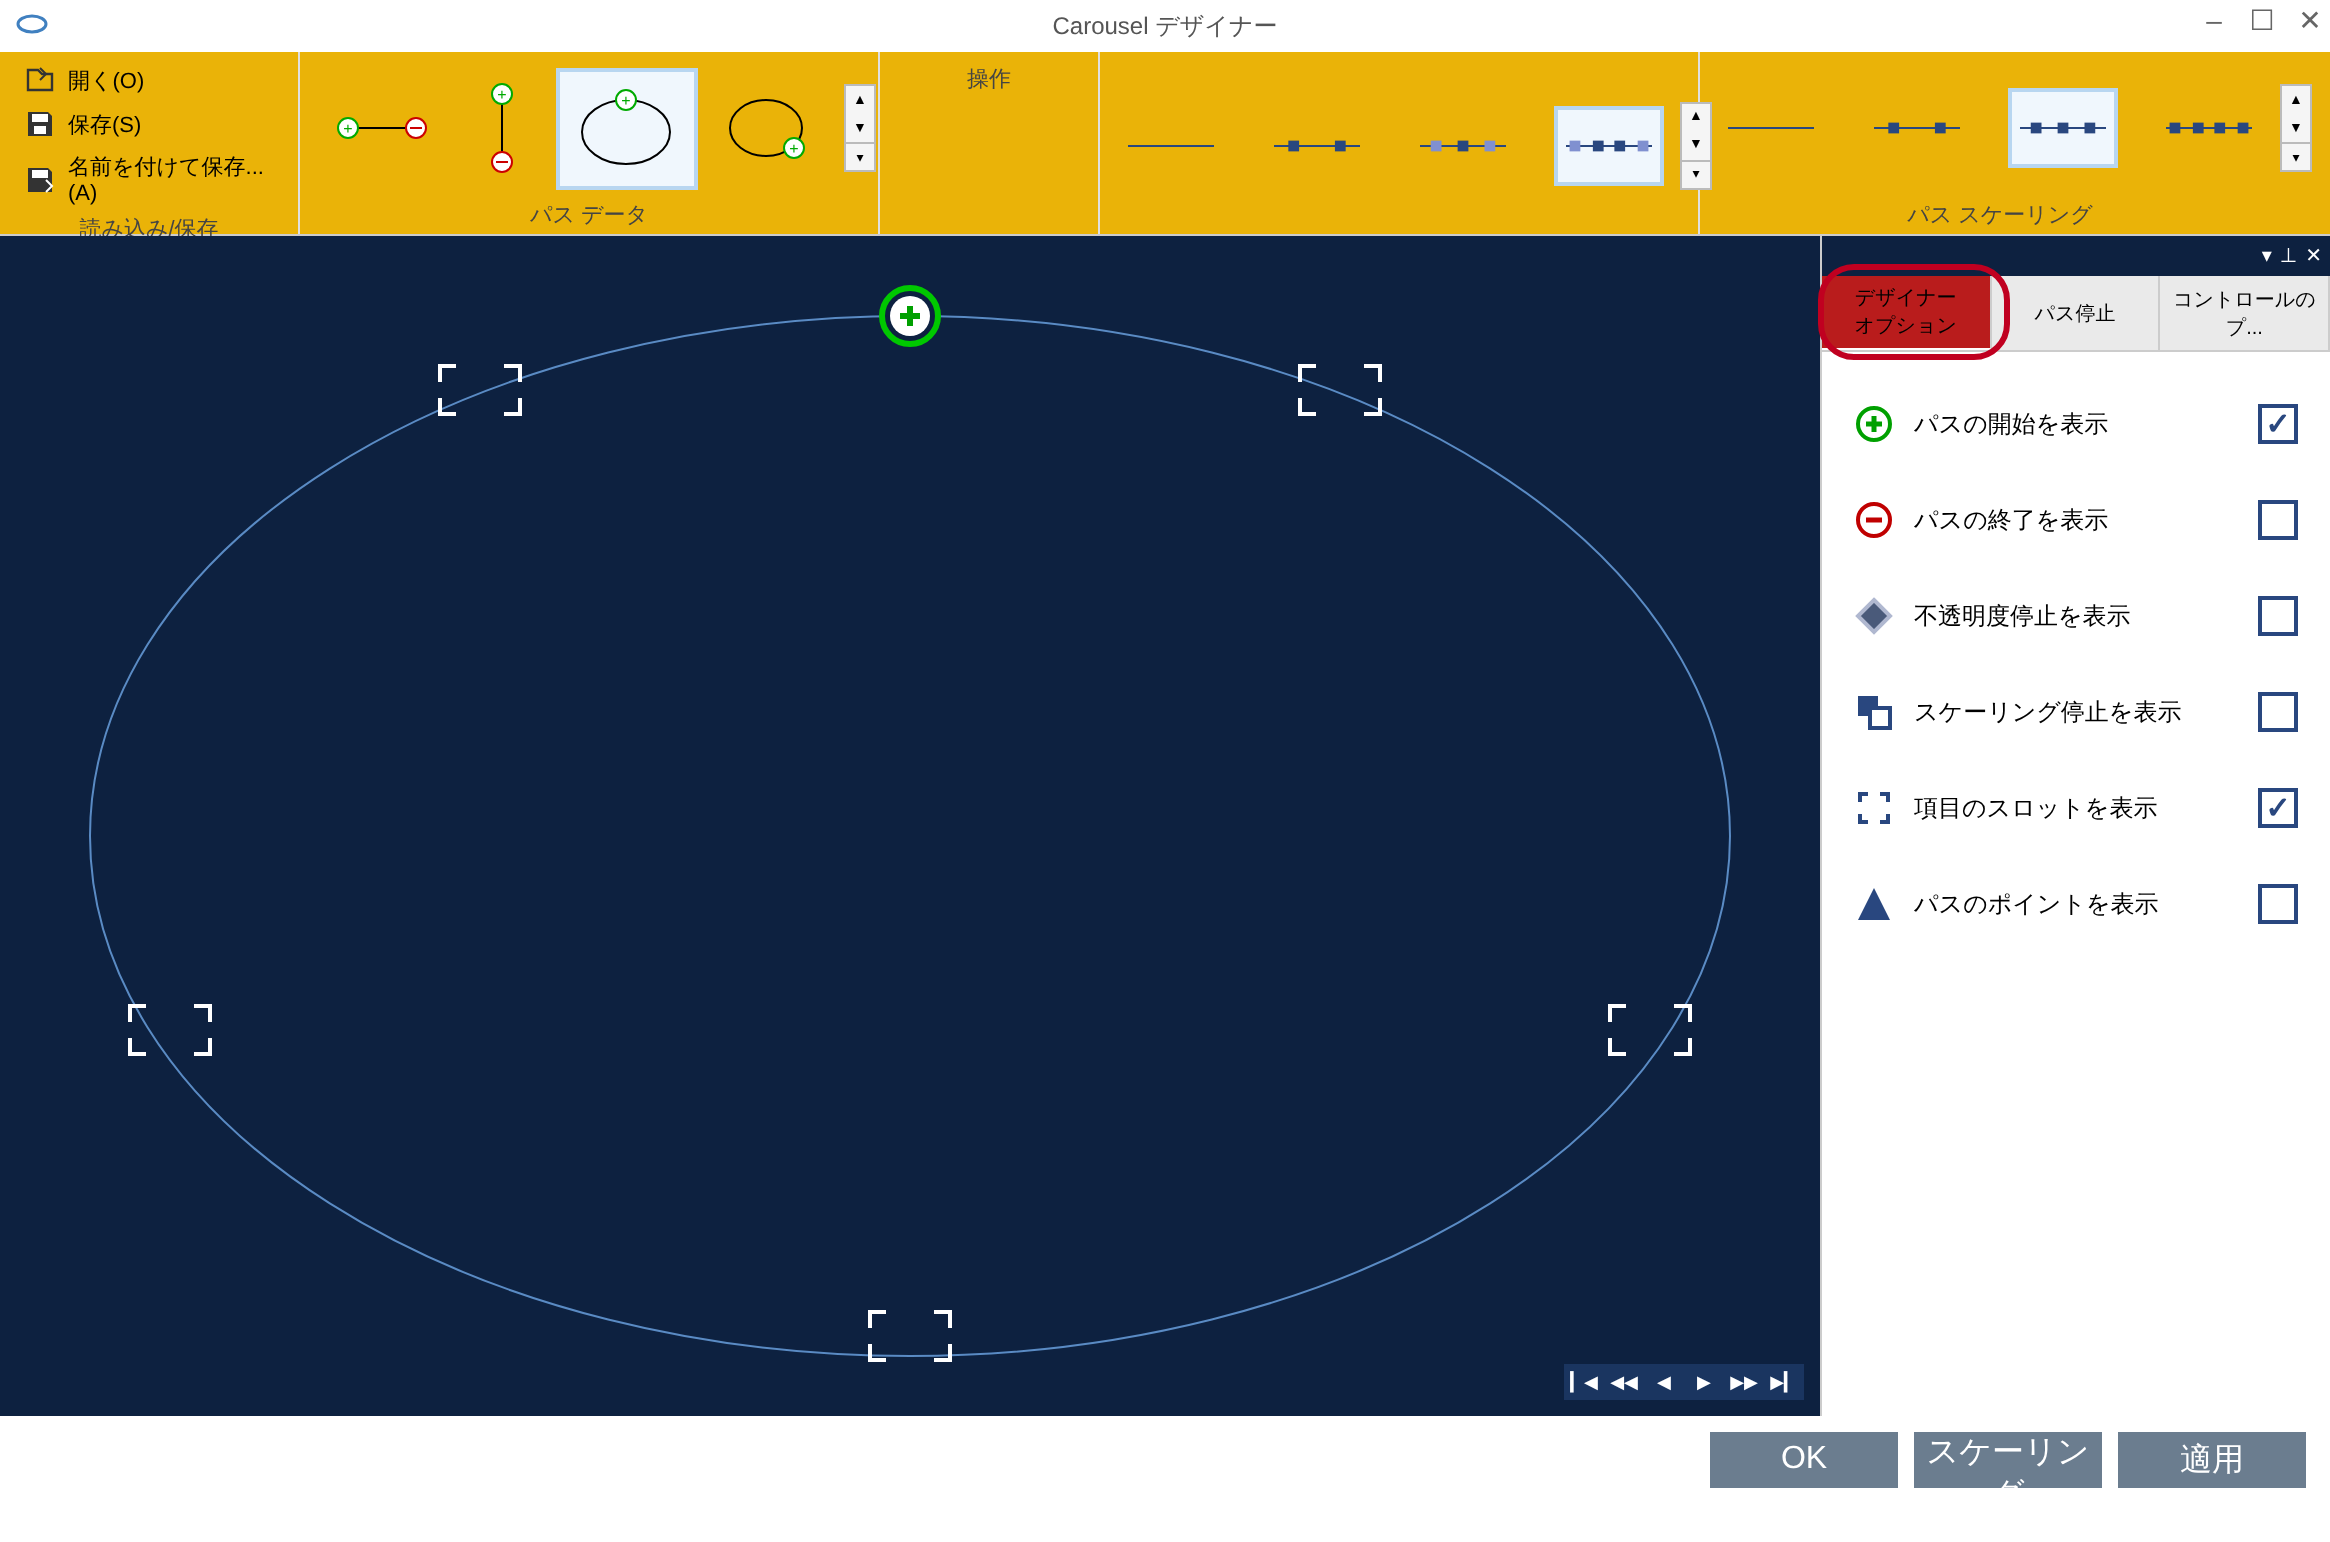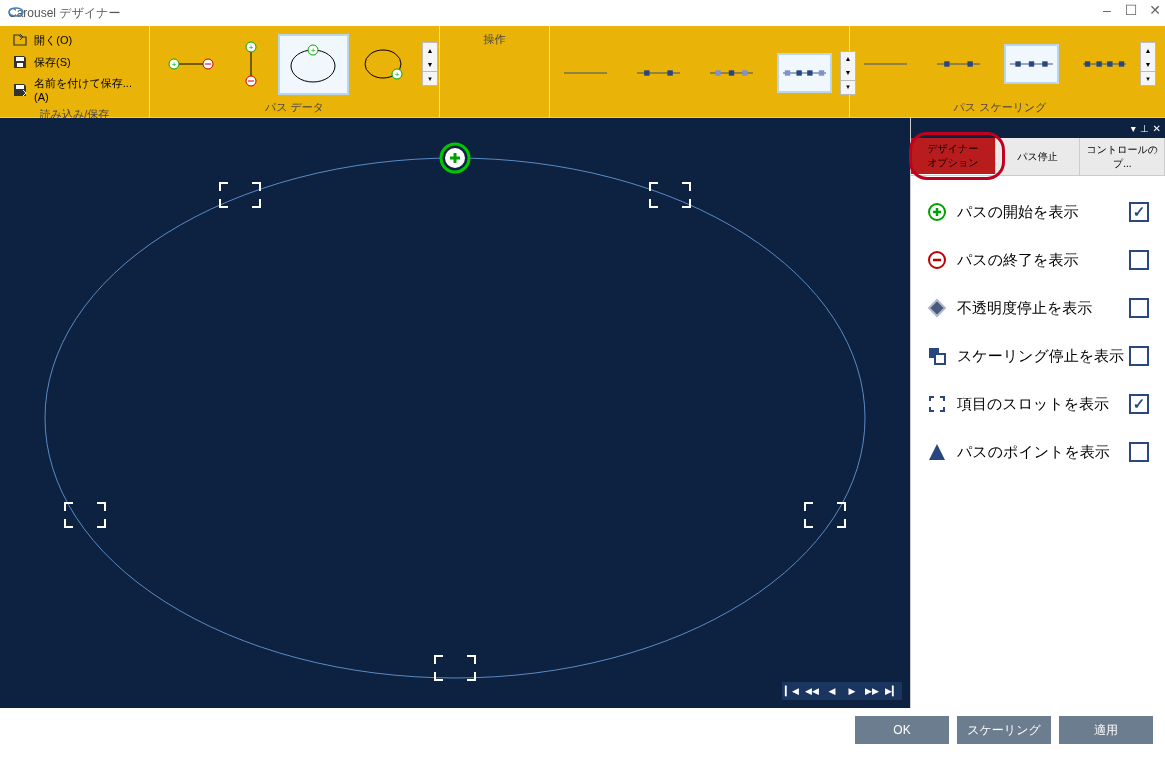--- a/index.html
+++ b/index.html
@@ -1,18 +1,18 @@
 <!DOCTYPE html>
 <html><head>
 <meta charset="utf-8">
 <style>
 * { margin: 0; padding: 0; box-sizing: border-box; }
 body { font-family: "Meiryo UI", "MS Gothic", sans-serif; font-size: 11px; background: #fff; width: 1165px; height: 771px; overflow: hidden; position: relative; }
 
-.titlebar { height: 26px; background: #fff; display: flex; align-items: center; justify-content: flex-start; position: relative; padding: 0 8px; }
+.titlebar { height: 26px; background: #fff; display: flex; align-items: center; justify-content: center; position: relative; padding: 0 8px; }
 .titlebar-icon { position: absolute; left: 8px; top: 4px; width: 16px; height: 16px; }
 .titlebar-title { color: #555; font-size: 12px; }
 .window-controls { position: absolute; right: 4px; top: 4px; display: flex; gap: 12px; }
 .win-btn { width: 12px; height: 12px; cursor: pointer; color: #666; font-size: 14px; display: flex; align-items: center; justify-content: center; }
 
 .ribbon { height: 92px; background: #eab308; border-bottom: 1px solid #ccc; display: flex; }
 .ribbon-group { border-right: 1px solid #e0e0e0; padding: 4px 8px 2px 8px; display: flex; flex-direction: column; justify-content: space-between; }
 .ribbon-group-content { flex: 1; display: flex; align-items: center; gap: 4px; }
 .ribbon-group-label { text-align: center; color: #444; font-size: 11px; padding-top: 2px; }
 .file-menu { display: flex; flex-direction: column; gap: 2px; }
@@ -45,26 +45,26 @@
 .panel-header-btn { color: #fff; cursor: pointer; font-size: 10px; }
 .tabs { display: flex; height: 38px; border-bottom: 1px solid #ccc; position: relative; }
 .tab { flex: 1; display: flex; align-items: center; justify-content: center; font-size: 10px; text-align: center; cursor: pointer; background: #eaeaea; border-right: 1px solid #ccc; padding: 2px; }
 .tab.active { background: #b91c1c; border-bottom: 1px solid #fff; }
 .tab-highlight { position: absolute; left: -2px; top: -6px; width: 96px; height: 48px; border: 3px solid #c00020; border-radius: 18px; pointer-events: none; }
 
 .options-list { padding: 12px 8px; }
 .option-row { display: flex; align-items: center; justify-content: space-between; padding: 14px 8px; }
 .option-left { display: flex; align-items: center; gap: 10px; }
 .option-icon { width: 20px; height: 20px; flex-shrink: 0; }
-.option-label { font-size: 15px; }
+.option-label { font-size: 12px; }
 .checkbox { width: 20px; height: 20px; border: 2px solid #29477f; display: flex; align-items: center; justify-content: center; cursor: pointer; }
 .checkbox.checked::after { content: "✓"; color: #29477f; font-weight: bold; font-size: 15px; }
 
 .footer { height: 44px; background: #fff; display: flex; align-items: center; justify-content: flex-end; padding: 0 12px; gap: 8px; }
-.footer-btn { width: 94px; height: 28px; background: #6b7d8f; color: #fff; border: none; cursor: pointer; font-size: 12px; }
+.footer-btn { width: 94px; height: 28px; background: #6b7d8f; color: #fff; border: none; cursor: pointer; font-size: 16px; }
 </style>
 </head>
 <body>
 
 <div class="titlebar">
   <svg class="titlebar-icon" viewBox="0 0 16 16">
       <ellipse cx="8" cy="8" rx="7" ry="4" fill="none" stroke="#4080c0" stroke-width="1.5"></ellipse>
     </svg>
   <span class="titlebar-title">Carousel デザイナー</span>
   <div class="window-controls">

